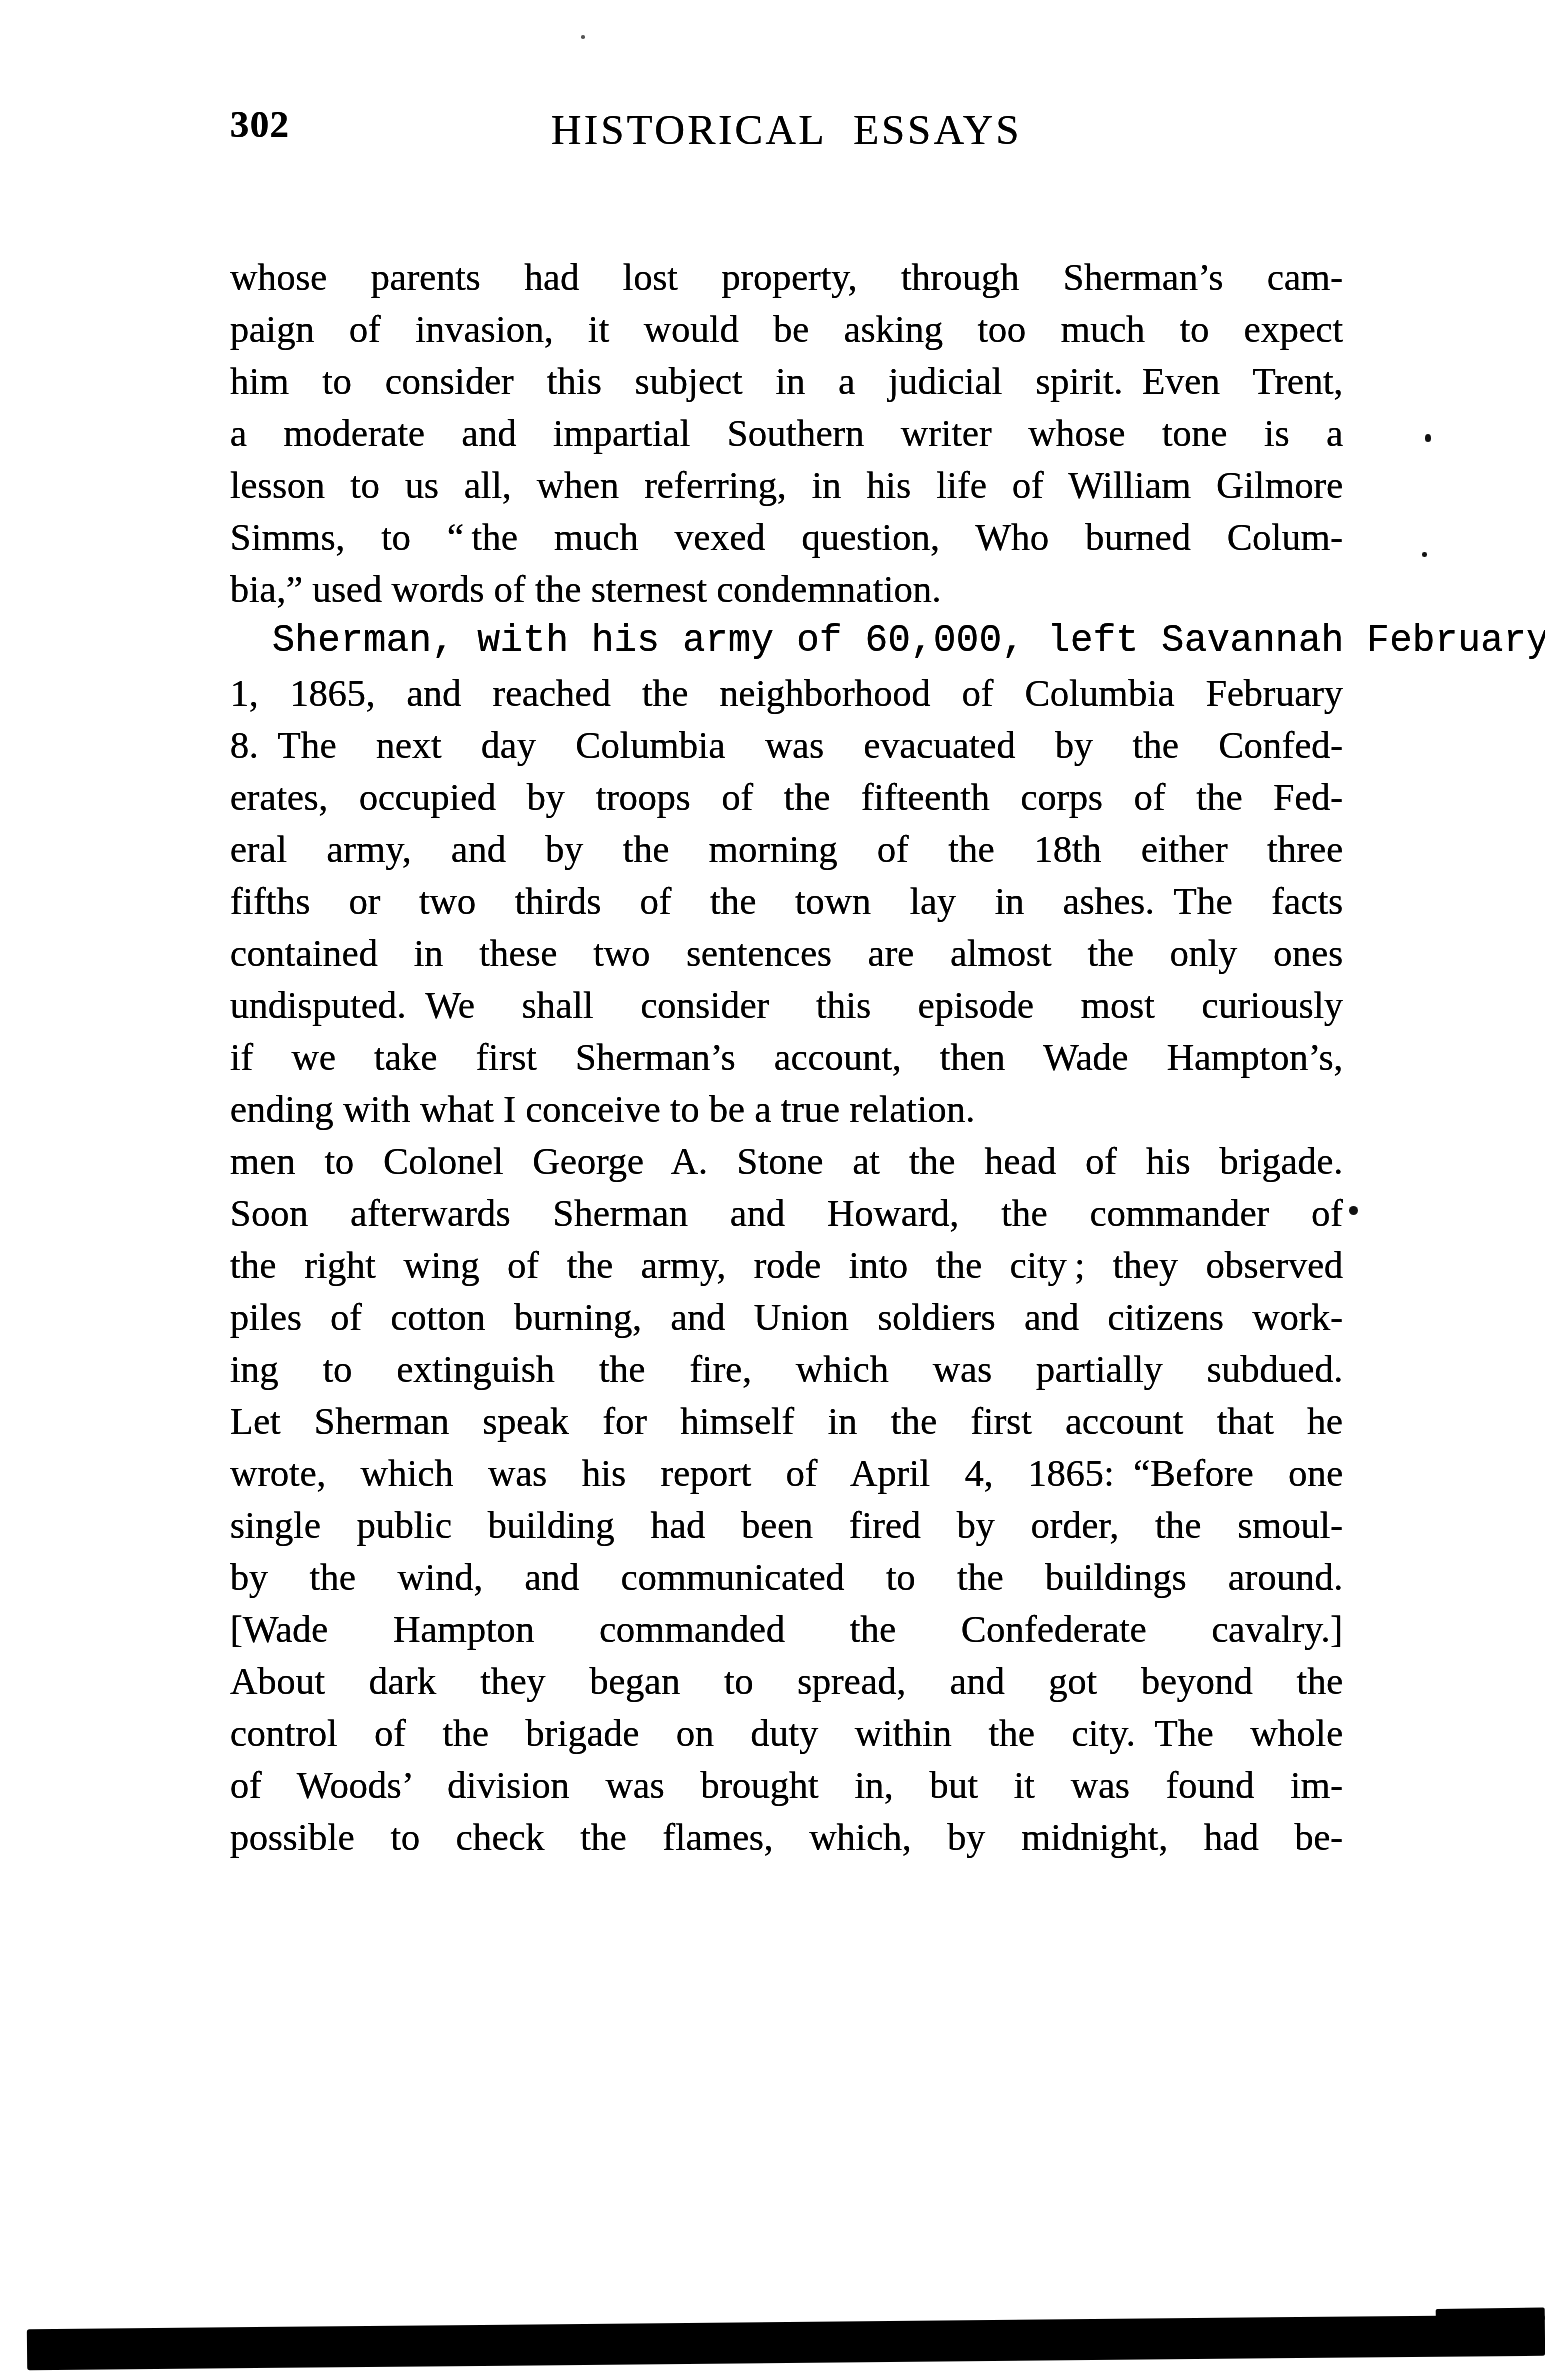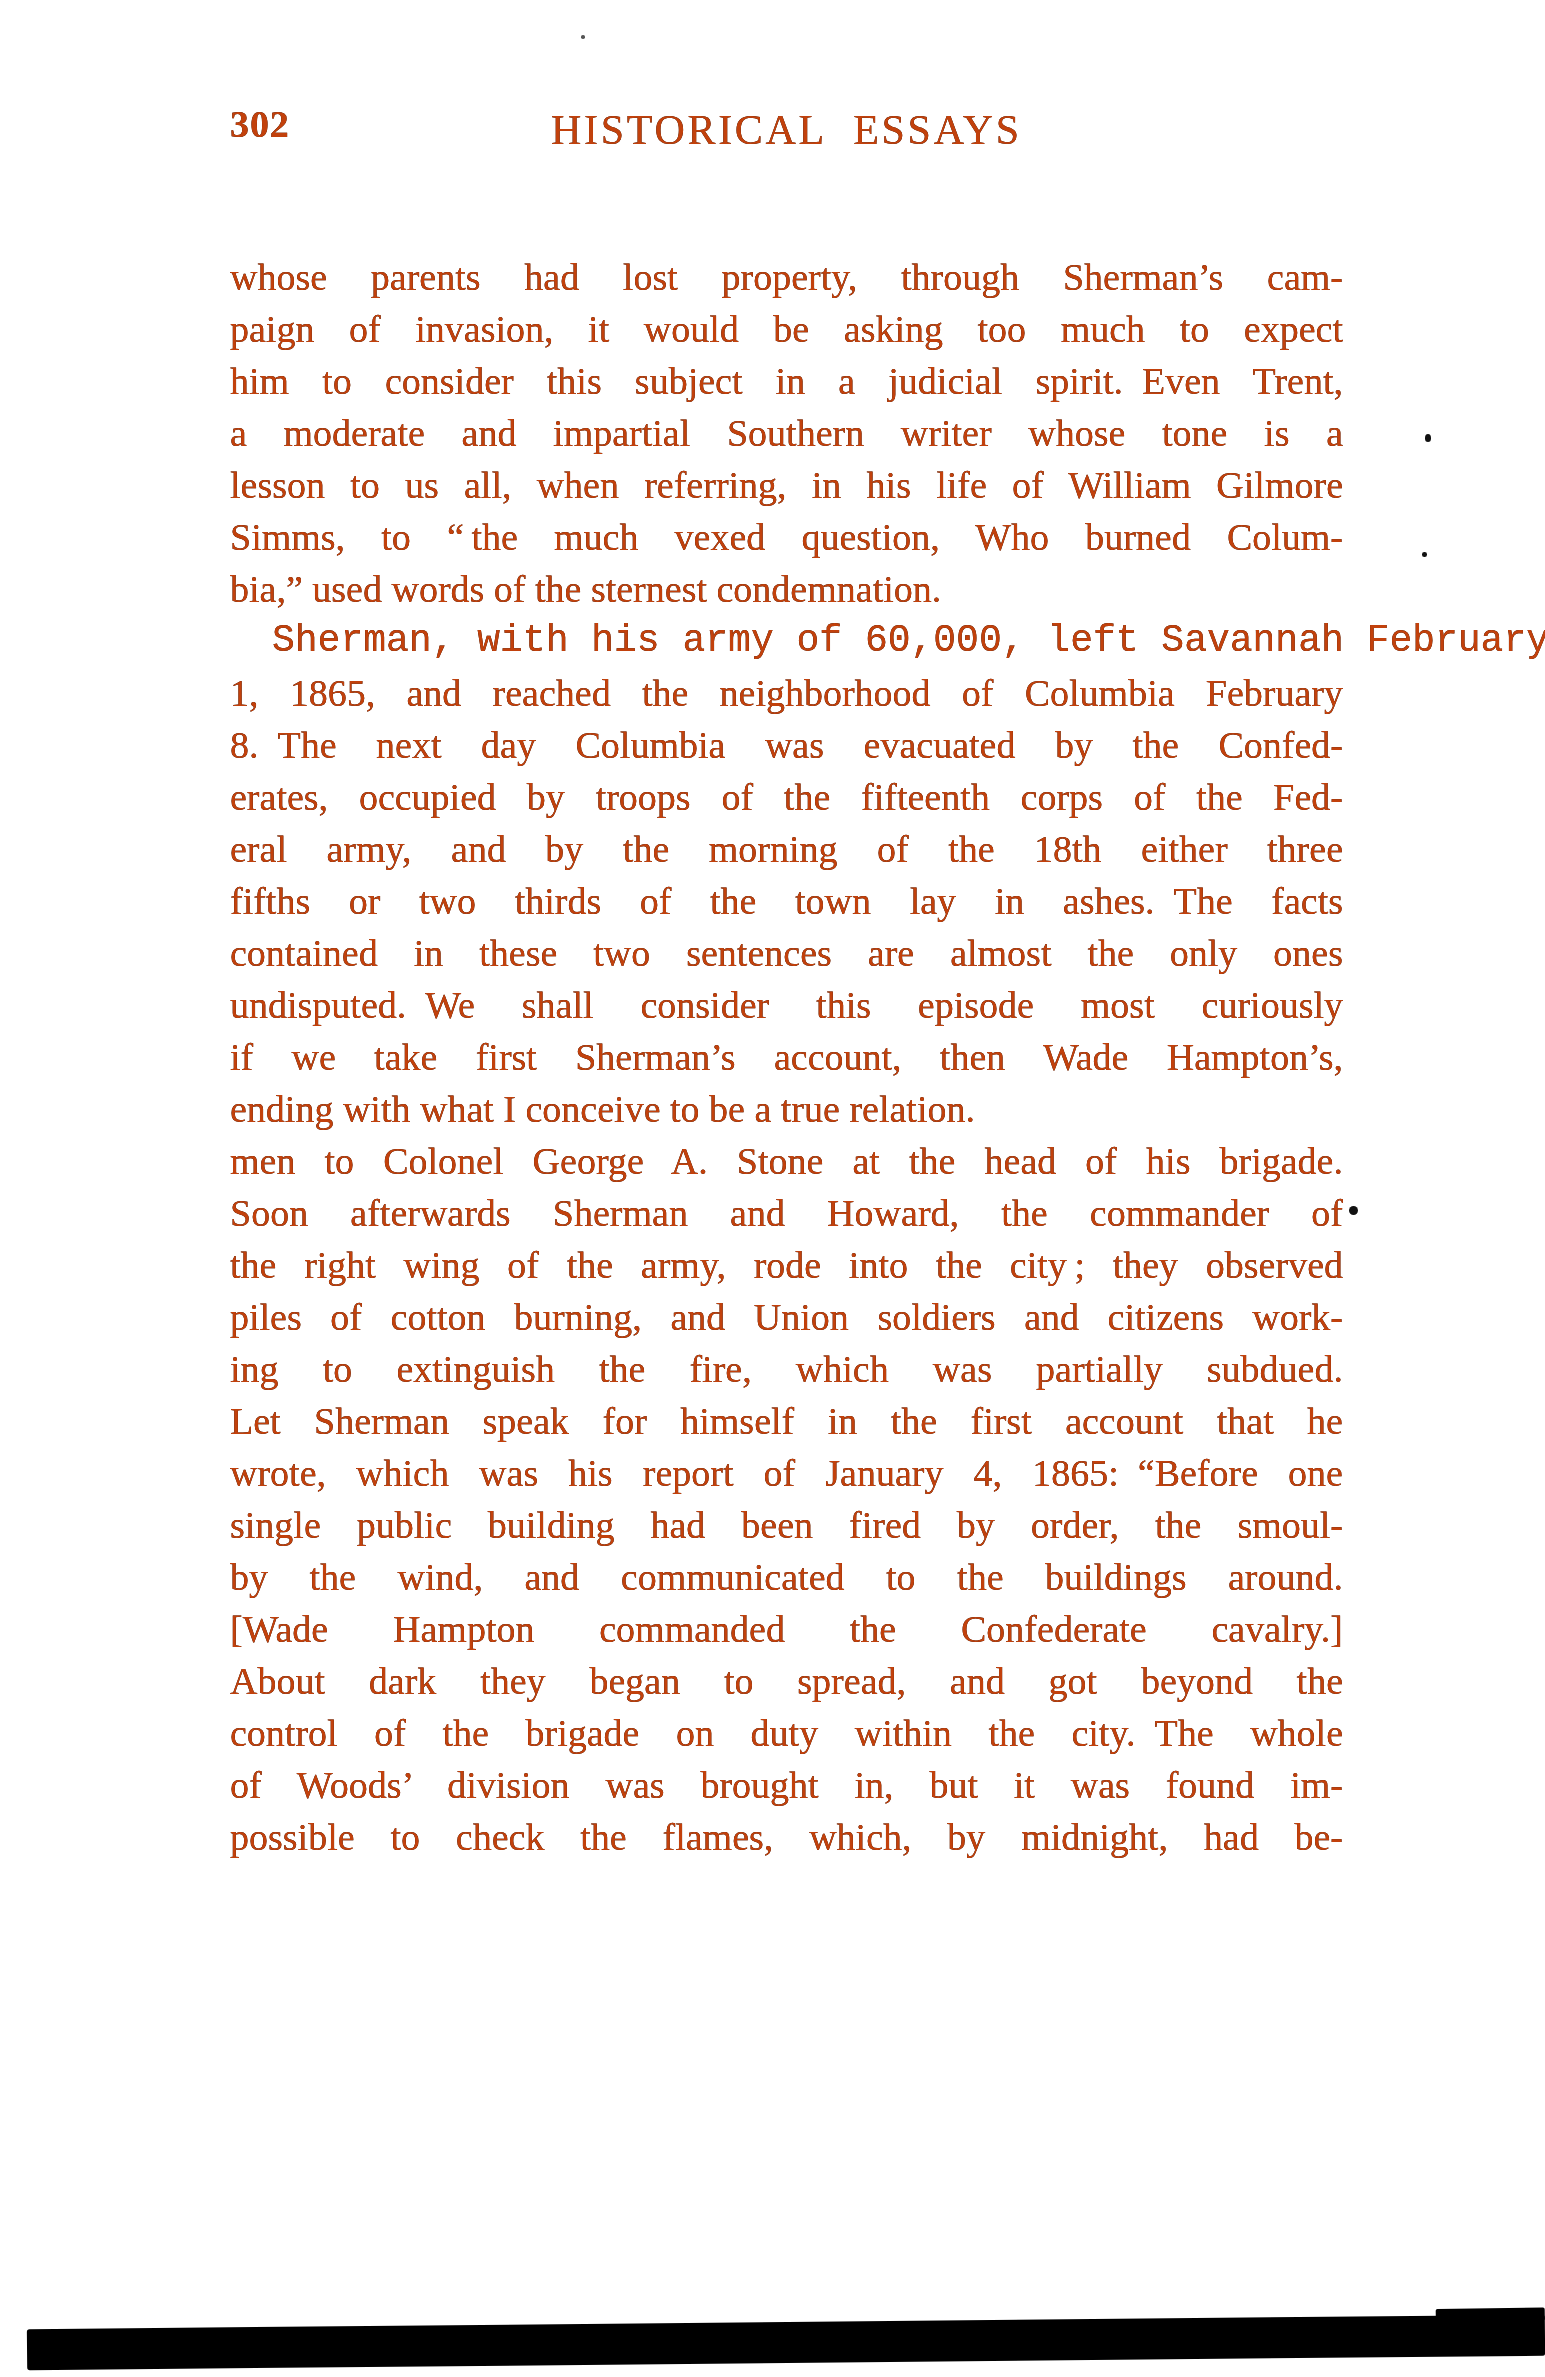--- a/index.html
+++ b/index.html
@@ -2,21 +2,21 @@
 <html style="font-size:14.6px"><head>
 <meta charset="utf-8">
 <style>
   html,body{margin:0;padding:0;background:#e8e8e8;}
   .page{
     position:relative;
     width:1546px;height:2377px;
     background:#ffffff;
     overflow:hidden;
     font-family:"Liberation Serif","DejaVu Serif",serif;
-    color:#c2410c;
+    color:#000000;
   }
   
   .running-head{
     position:absolute;left:230px;top:100px;width:1113px;height:47px;
   }
   .page-number{
     position:absolute;left:0;top:1.8px;
     font-size:38px;font-weight:bold;letter-spacing:0.9px;
     text-shadow:0 0 0.5px #000;
   }
@@ -87,21 +87,21 @@
       <div class="line">contained in these two sentences are almost the only ones</div>
       <div class="line">undisputed. We shall consider this episode most curiously</div>
       <div class="line">if we take first Sherman’s account, then Wade Hampton’s,</div>
       <div class="line nj">ending with what I conceive to be a true relation.</div>
       <div class="line">men to Colonel George A. Stone at the head of his brigade.</div>
       <div class="line">Soon afterwards Sherman and Howard, the commander of</div>
       <div class="line">the right wing of the army, rode into the city ; they observed</div>
       <div class="line">piles of cotton burning, and Union soldiers and citizens work-</div>
       <div class="line">ing to extinguish the fire, which was partially subdued.</div>
       <div class="line">Let Sherman speak for himself in the first account that he</div>
-      <div class="line">wrote, which was his report of January 4, 1865: “Before one</div>
+      <div class="line">wrote, which was his report of April 4, 1865: “Before one</div>
       <div class="line">single public building had been fired by order, the smoul-</div>
       <div class="line">by the wind, and communicated to the buildings around.</div>
       <div class="line">[Wade Hampton commanded the Confederate cavalry.]</div>
       <div class="line">About dark they began to spread, and got beyond the</div>
       <div class="line">control of the brigade on duty within the city. The whole</div>
       <div class="line">of Woods’ division was brought in, but it was found im-</div>
       <div class="line">possible to check the flames, which, by midnight, had be-</div>
     </div>
 
   <div class="speck s1"></div>

